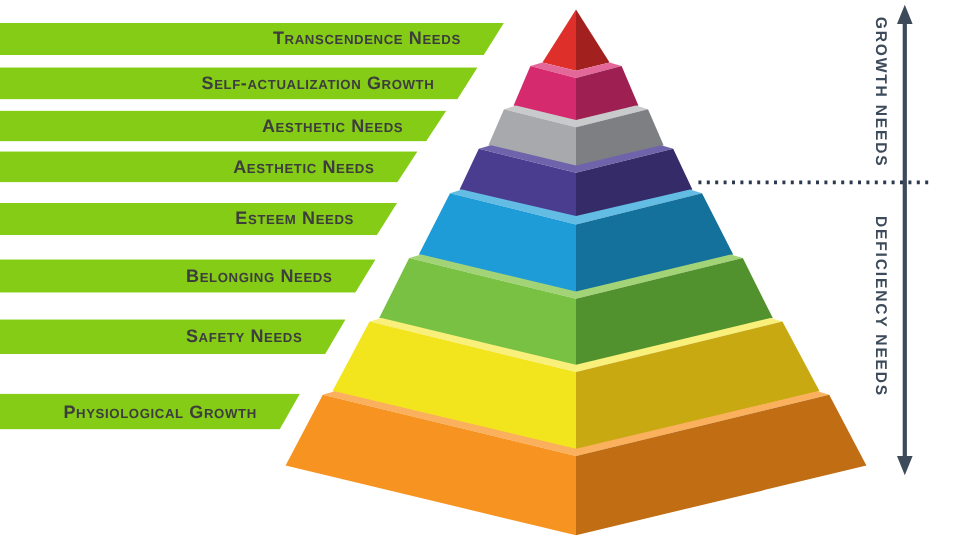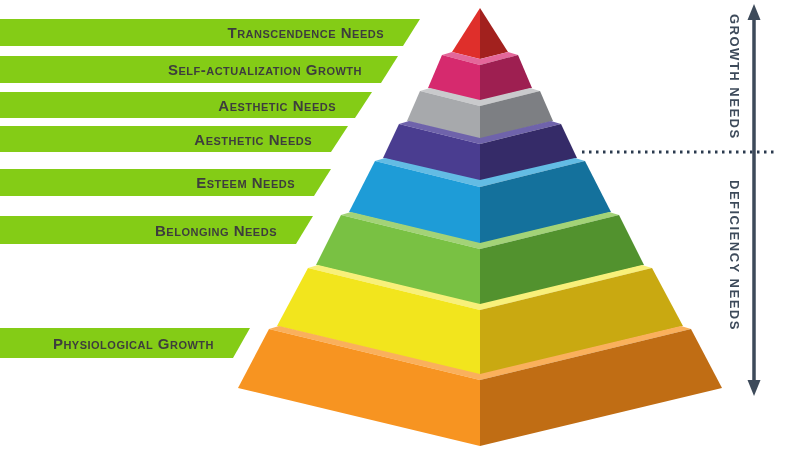--- a/index.html
+++ b/index.html
@@ -38,20 +38,23 @@
     <span>Aesthetic Needs</span>
   </div>
   <div class="bar" style="top:126px;height:26px;width:348px;">
     <span>Aesthetic Needs</span>
   </div>
   <div class="bar" style="top:169px;height:27px;width:331px;">
     <span>Esteem Needs</span>
   </div>
   <div class="bar" style="top:216px;height:28px;width:313px;">
     <span>Belonging Needs</span>
+  </div>
+  <div class="bar" style="top:266px;height:29px;width:288px;">
+    <span>Safety Needs</span>
   </div>
   <div class="bar" style="top:328px;height:30px;width:250px;">
     <span>Physiological Growth</span>
   </div>
 
   <svg id="pyramid-svg" width="800" height="450" viewBox="0 0 800 450">
 
     <g>
       <polygon points="480,8 452,52 480,59" fill="#df2f2b"></polygon>
       <polygon points="480,8 480,59 508,52" fill="#a2211e"></polygon>

